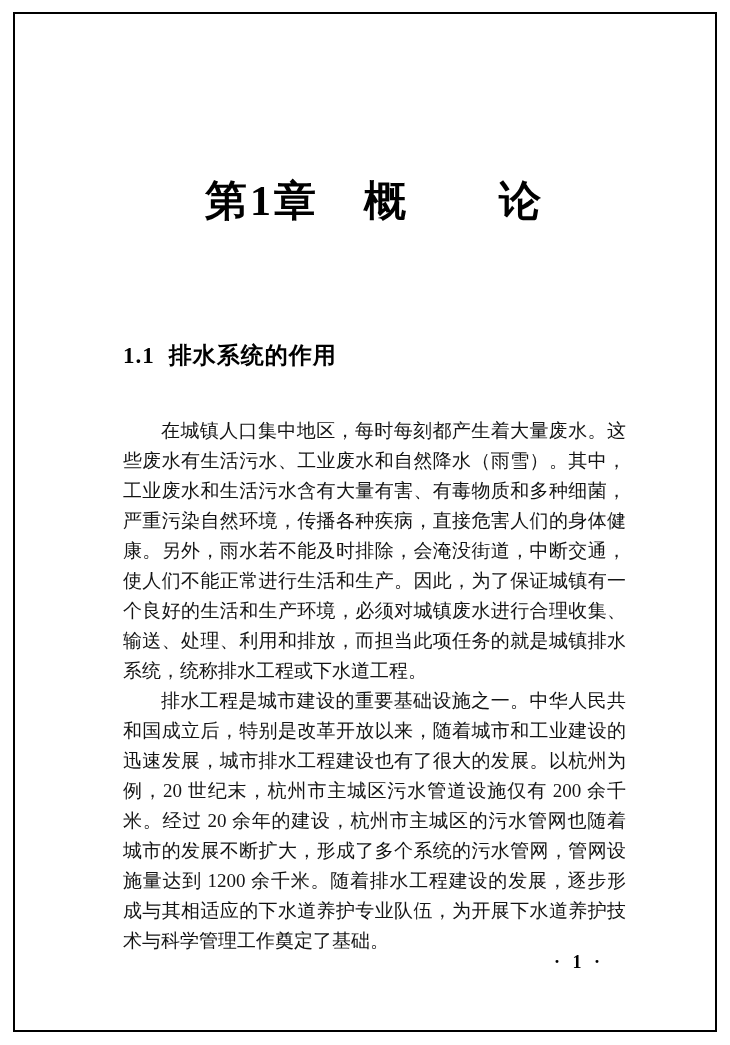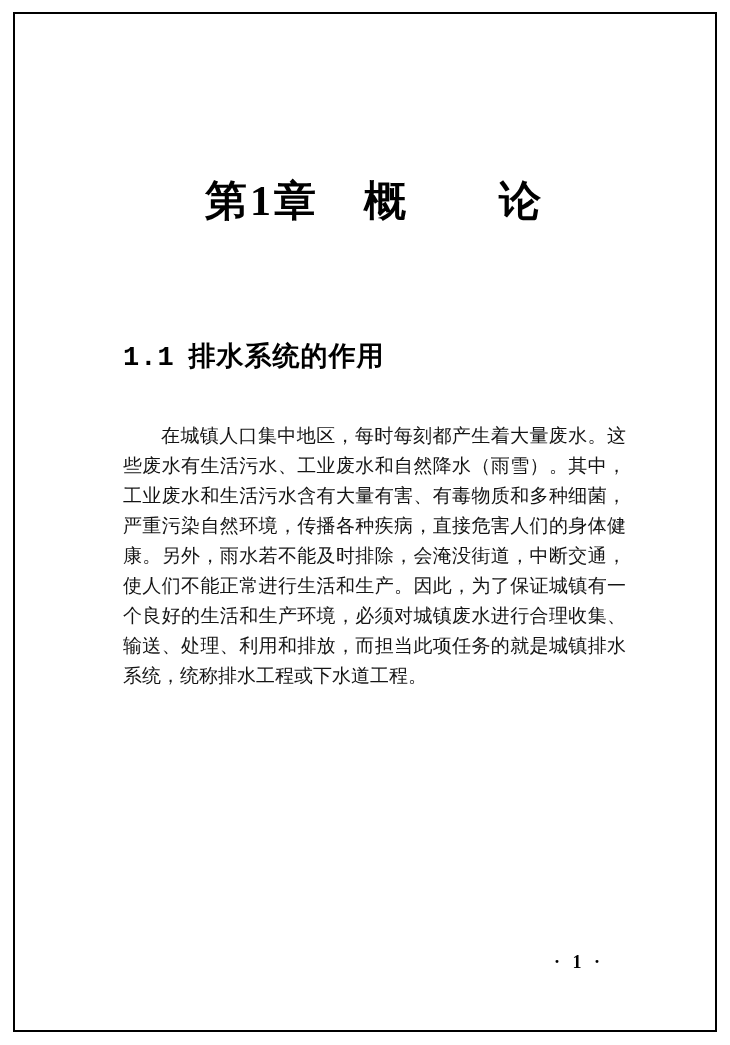--- a/index.html
+++ b/index.html
@@ -40,23 +40,23 @@
     font-weight: 700;
     font-size: 42px;
     line-height: 1.2;
     letter-spacing: 3px;
     color: #000000;
     white-space: pre;
   }
   .section-heading {
     margin: 0;
     padding-top: 116px;
-    font-family: Liberation Mono, monospace;
+    font-family: Liberation Serif, serif;
     font-weight: 700;
-    font-size: 27px;
+    font-size: 23px;
     line-height: 1.2;
     color: #000000;
     letter-spacing: 1px;
   }
   .section-heading .sec-num {
     margin-right: 14px;
   }
   .body-para {
     margin: 0;
     font-family: Liberation Serif, serif;
@@ -88,16 +88,17 @@
 
   <div class="content">
     <h1 class="chapter-title">第1章　概　　论</h1>
 
     <h2 class="section-heading">
       <span class="sec-num">1.1</span><span>排水系统的作用</span>
     </h2>
 
     <p class="body-para first">在城镇人口集中地区，每时每刻都产生着大量废水。这些废水有生活污水、工业废水和自然降水（雨雪）。其中，工业废水和生活污水含有大量有害、有毒物质和多种细菌，严重污染自然环境，传播各种疾病，直接危害人们的身体健康。另外，雨水若不能及时排除，会淹没街道，中断交通，使人们不能正常进行生活和生产。因此，为了保证城镇有一个良好的生活和生产环境，必须对城镇废水进行合理收集、输送、处理、利用和排放，而担当此项任务的就是城镇排水系统，统称排水工程或下水道工程。</p>
 
+    <p class="body-para">排水工程是城市建设的重要基础设施之一。中华人民共和国成立后，特别是改革开放以来，随着城市和工业建设的迅速发展，城市排水工程建设也有了很大的发展。以杭州为例，20 世纪末，杭州市主城区污水管道设施仅有 200 余千米。经过 20 余年的建设，杭州市主城区的污水管网也随着城市的发展不断扩大，形成了多个系统的污水管网，管网设施量达到 1200 余千米。随着排水工程建设的发展，逐步形成与其相适应的下水道养护专业队伍，为开展下水道养护技术与科学管理工作奠定了基础。</p>
   </div>
 
   <div class="page-number">· 1 ·</div>
 </div>
 
 </body></html>

